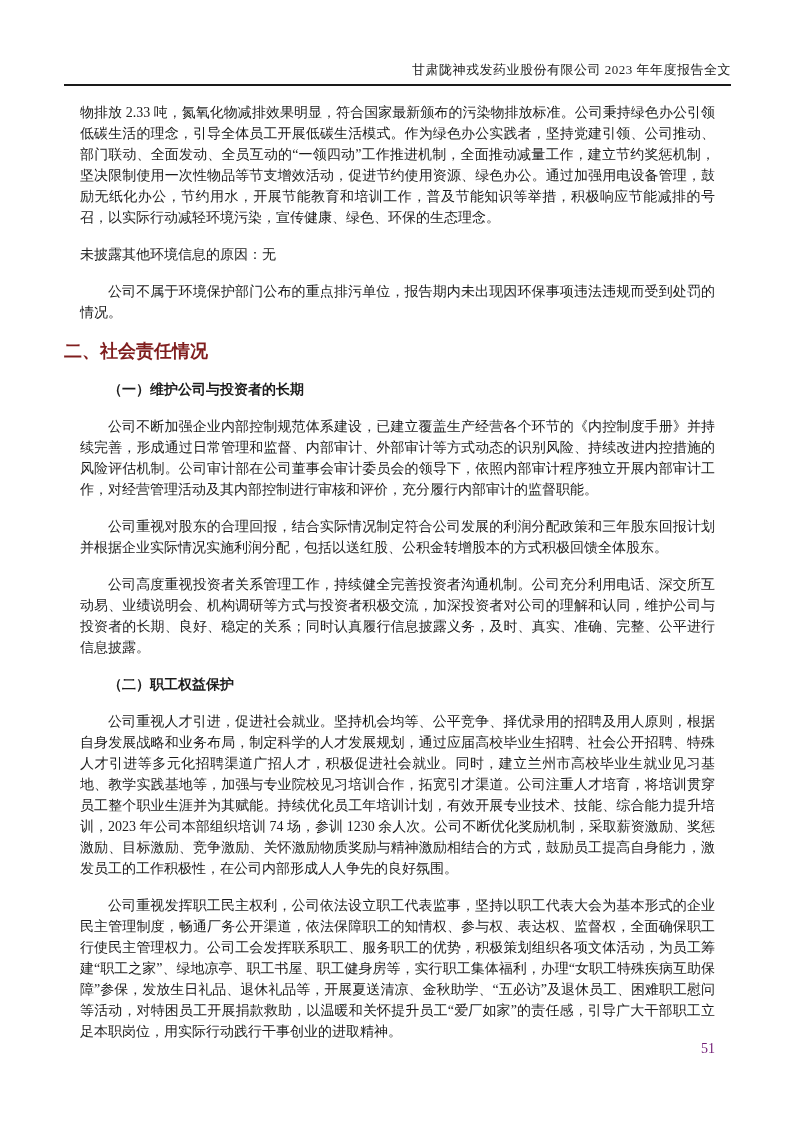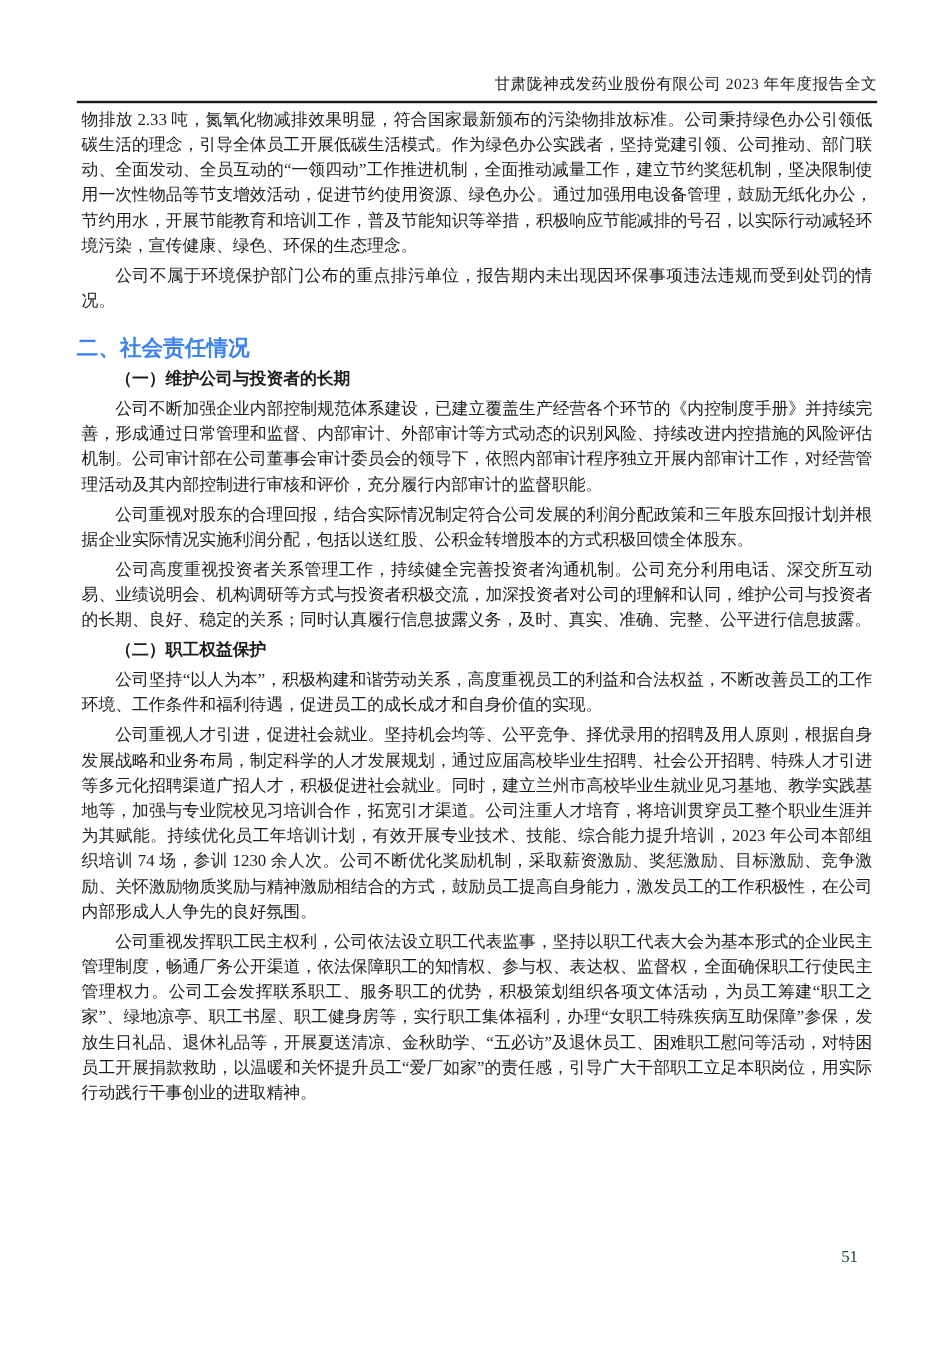--- a/index.html
+++ b/index.html
@@ -24,72 +24,72 @@
     font-size: 13px;
     letter-spacing: 0.5px;
     border-bottom: 2.5px solid #1a1a1a;
   }
   .content {
     margin: 0 62px 0 64px;
     font-size: 14px;
     line-height: 21px;
     text-align: justify;
   }
-  .content p { margin: 4px; }
+  .content p { margin: 16px; }
   .indent { text-indent: 2em; }
   .para-continuation { margin-top: 9px; }
   .no-disclosure { margin-top: 30px; }
   .not-polluter { margin-top: 14px; }
   .section-heading {
     margin-top: 16px;
     font-size: 18px;
     font-weight: bold;
     line-height: 24px;
     text-align: left;
-    color: #3b82f6;
+    color: #7f1d1d;
   }
   .section-intro { margin-top: 26px; }
   .sub-heading {
     font-weight: bold;
     text-indent: 2em;
   }
   .page-number {
     position: absolute;
     top: 1041px;
     right: 78px;
     font-size: 14px;
-    color: #14532d;
+    color: #701a75;
   }
 </style>
 </head>
 <body>
 
 <div class="sheet">
 
   <div class="page-header">甘肃陇神戎发药业股份有限公司 2023 年年度报告全文</div>
 
   <div class="content">
 
     <p class="para-continuation">物排放 2.33 吨，氮氧化物减排效果明显，符合国家最新颁布的污染物排放标准。公司秉持绿色办公引领低碳生活的理念，引导全体员工开展低碳生活模式。作为绿色办公实践者，坚持党建引领、公司推动、部门联动、全面发动、全员互动的“一领四动”工作推进机制，全面推动减量工作，建立节约奖惩机制，坚决限制使用一次性物品等节支增效活动，促进节约使用资源、绿色办公。通过加强用电设备管理，鼓励无纸化办公，节约用水，开展节能教育和培训工作，普及节能知识等举措，积极响应节能减排的号召，以实际行动减轻环境污染，宣传健康、绿色、环保的生态理念。</p>
 
+    <p class="no-disclosure">未披露其他环境信息的原因：无</p>
 
     <p class="not-polluter indent">公司不属于环境保护部门公布的重点排污单位，报告期内未出现因环保事项违法违规而受到处罚的情况。</p>
 
     <h2 class="section-heading">二、社会责任情况</h2>
 
 
     <p class="sub-heading">（一）维护公司与投资者的长期</p>
 
     <p class="indent">公司不断加强企业内部控制规范体系建设，已建立覆盖生产经营各个环节的《内控制度手册》并持续完善，形成通过日常管理和监督、内部审计、外部审计等方式动态的识别风险、持续改进内控措施的风险评估机制。公司审计部在公司董事会审计委员会的领导下，依照内部审计程序独立开展内部审计工作，对经营管理活动及其内部控制进行审核和评价，充分履行内部审计的监督职能。</p>
     <p class="indent">公司重视对股东的合理回报，结合实际情况制定符合公司发展的利润分配政策和三年股东回报计划并根据企业实际情况实施利润分配，包括以送红股、公积金转增股本的方式积极回馈全体股东。</p>
     <p class="indent">公司高度重视投资者关系管理工作，持续健全完善投资者沟通机制。公司充分利用电话、深交所互动易、业绩说明会、机构调研等方式与投资者积极交流，加深投资者对公司的理解和认同，维护公司与投资者的长期、良好、稳定的关系；同时认真履行信息披露义务，及时、真实、准确、完整、公平进行信息披露。</p>
 
     <p class="sub-heading">（二）职工权益保护</p>
 
-    <p class="indent">公司坚持“以人为本”，积极构建和谐劳动关系，高度重视员工的利益和合法权益，不断改善员工的工作环境、工作条件和福利待遇，促进员工的成长成才和自身价值的实现。</p>
     <p class="indent">公司重视人才引进，促进社会就业。坚持机会均等、公平竞争、择优录用的招聘及用人原则，根据自身发展战略和业务布局，制定科学的人才发展规划，通过应届高校毕业生招聘、社会公开招聘、特殊人才引进等多元化招聘渠道广招人才，积极促进社会就业。同时，建立兰州市高校毕业生就业见习基地、教学实践基地等，加强与专业院校见习培训合作，拓宽引才渠道。公司注重人才培育，将培训贯穿员工整个职业生涯并为其赋能。持续优化员工年培训计划，有效开展专业技术、技能、综合能力提升培训，2023 年公司本部组织培训 74 场，参训 1230 余人次。公司不断优化奖励机制，采取薪资激励、奖惩激励、目标激励、竞争激励、关怀激励物质奖励与精神激励相结合的方式，鼓励员工提高自身能力，激发员工的工作积极性，在公司内部形成人人争先的良好氛围。</p>
     <p class="indent">公司重视发挥职工民主权利，公司依法设立职工代表监事，坚持以职工代表大会为基本形式的企业民主管理制度，畅通厂务公开渠道，依法保障职工的知情权、参与权、表达权、监督权，全面确保职工行使民主管理权力。公司工会发挥联系职工、服务职工的优势，积极策划组织各项文体活动，为员工筹建“职工之家”、绿地凉亭、职工书屋、职工健身房等，实行职工集体福利，办理“女职工特殊疾病互助保障”参保，发放生日礼品、退休礼品等，开展夏送清凉、金秋助学、“五必访”及退休员工、困难职工慰问等活动，对特困员工开展捐款救助，以温暖和关怀提升员工“爱厂如家”的责任感，引导广大干部职工立足本职岗位，用实际行动践行干事创业的进取精神。</p>
 
   </div>
 
   <div class="page-number">51</div>
 
 </div>
 
 </body></html>

